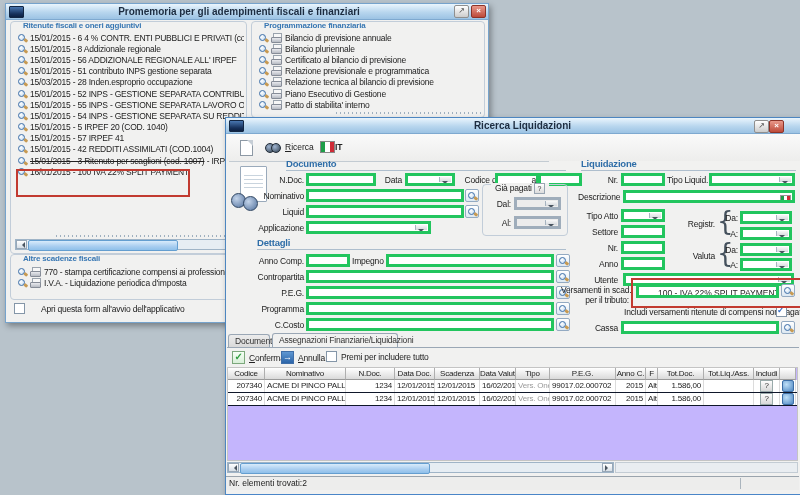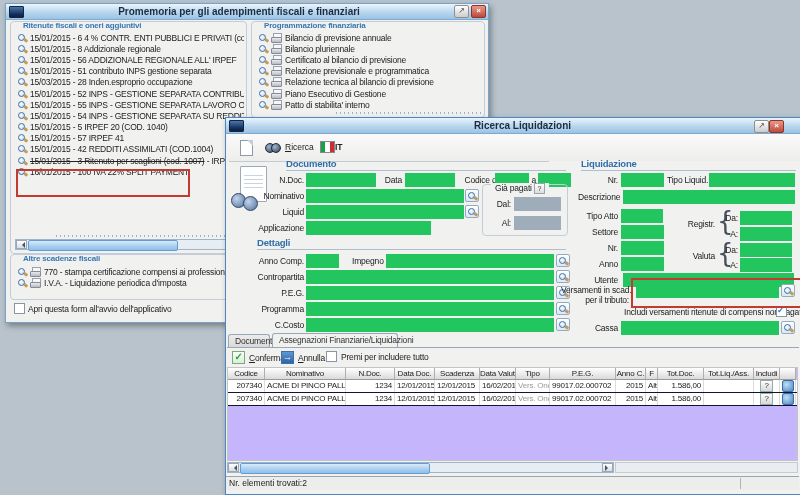--- a/index.html
+++ b/index.html
@@ -33,22 +33,22 @@
   .redbox{position:absolute;border:2px solid #c23a30;pointer-events:none;z-index:5}
   .dots{position:absolute;height:2px;background:repeating-linear-gradient(90deg,#9fb0bf 0 1px,transparent 1px 4px)}
   .hsb{position:absolute;height:11px;border:1px solid #9fb4c7;background:#e6edf3;box-sizing:border-box}
   .hsb .sbtn{position:absolute;top:0;width:11px;height:9px;border:1px solid #98a8b8;background:linear-gradient(#fff,#d6dee6);box-sizing:border-box}
   .hsb .thumb{position:absolute;top:0;height:9px;border:1px solid #649ed0;border-radius:2px;
               background:linear-gradient(#d8ebfb,#a8cdf0 60%,#8fc0ea)}
   .car{position:absolute;width:0;height:0;border:3px solid transparent;border-top-color:#4a5560}
   .chk{width:9px;height:9px;border:1px solid #8496a8;background:#fff;display:inline-block;position:relative;flex:none}
   .chk.on::after{content:"\2713";position:absolute;left:0px;top:-2px;font-size:9px;font-weight:bold;color:#3a6fc4}
   .lbl{position:absolute;font-size:8.5px;letter-spacing:-.2px;color:#222;text-align:right;white-space:nowrap}
-  .inp{position:absolute;height:13px;box-sizing:border-box;border:7px solid #22c55e;background:#fff;
-       font-size:8.5px;line-height:11px;padding:0 2px;white-space:nowrap;overflow:hidden}
+  .inp{position:absolute;height:13px;box-sizing:border-box;border:3px solid #22c55e;background:#fff;
+       font-size:8.5px;line-height:11px;padding:0 19px;white-space:nowrap;overflow:hidden}
   .inp.dis{background:#ececec;border-color:#9fadbb}
   .cbtn{position:absolute;right:1px;top:1px;bottom:1px;width:11px;background:linear-gradient(#f8f8f8,#d5d9dd);border-left:1px solid #a7b4c0}
   .cbtn .car{left:2px;top:4px}
   .magbtn{position:absolute;width:14px;height:13px;box-sizing:border-box;border:1px solid #93aac2;border-radius:2px;
           background:linear-gradient(#ffffff,#dce8f2);display:flex;align-items:center;justify-content:center}
   .sec{position:absolute;font-size:9.5px;font-weight:bold;color:#2f6ea8;letter-spacing:-.2px}
   .secline{position:absolute;height:1px;background:#aebecd}
   .helpbtn{display:inline-block;width:9px;height:9px;border:1px solid #98a5b2;background:linear-gradient(#fff,#dcdcdc);
            font-size:7px;line-height:9px;text-align:center;color:#333;vertical-align:middle}
   .brace{position:absolute;font-size:26px;font-weight:normal;color:#44505c;font-family:"DejaVu Sans",sans-serif}
@@ -226,21 +226,21 @@
           <span>770 - stampa certificazione compensi ai professionisti</span>
         </div>
         <div class="li">
           <span class="mag"></span>
           <span class="printer"></span>
           <span>I.V.A. - Liquidazione periodica d'imposta</span>
         </div>
       </div>
   </div>
 
-  <div style="position:absolute;left:8px;top:299px;display:flex;align-items:center;gap:3px;font-size:8.5px;letter-spacing:-.2px">
+  <div style="position:absolute;left:8px;top:299px;display:flex;align-items:center;gap:16px;font-size:8.5px;letter-spacing:-.2px">
     <span class="chk"></span>
     <span>Apri questa form all'avvio dell'applicativo</span>
   </div>
 </div>
 
 <div class="win" style="left:225px;top:117px;width:575px;height:376px;border-color:#4d86c0;border-bottom:3px solid #4a86c8">
   <div class="tbar">
     <span class="appico"></span>
     <span class="ttl">Ricerca Liquidazioni</span>
     <span class="tbtn" style="position:absolute;left:528px;top:2px">↗</span>

